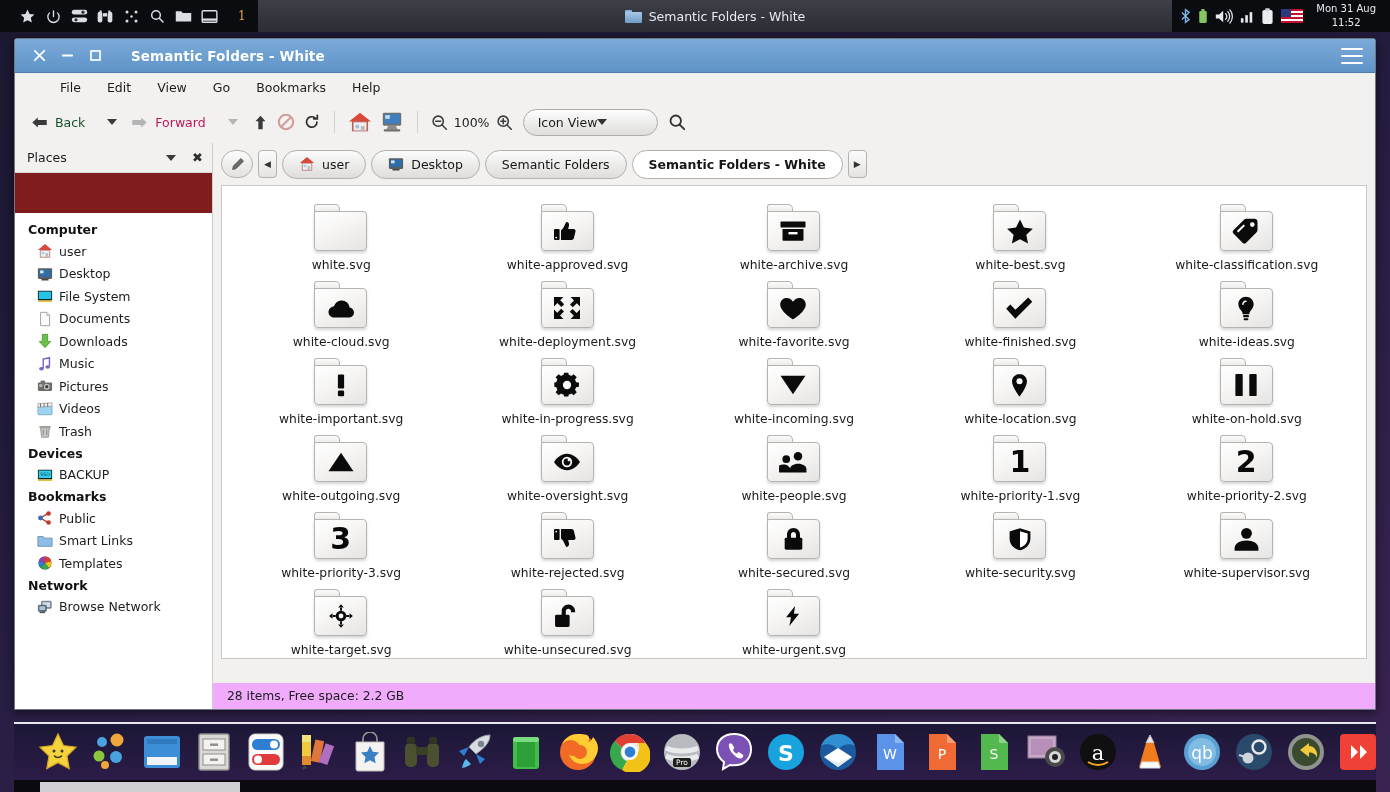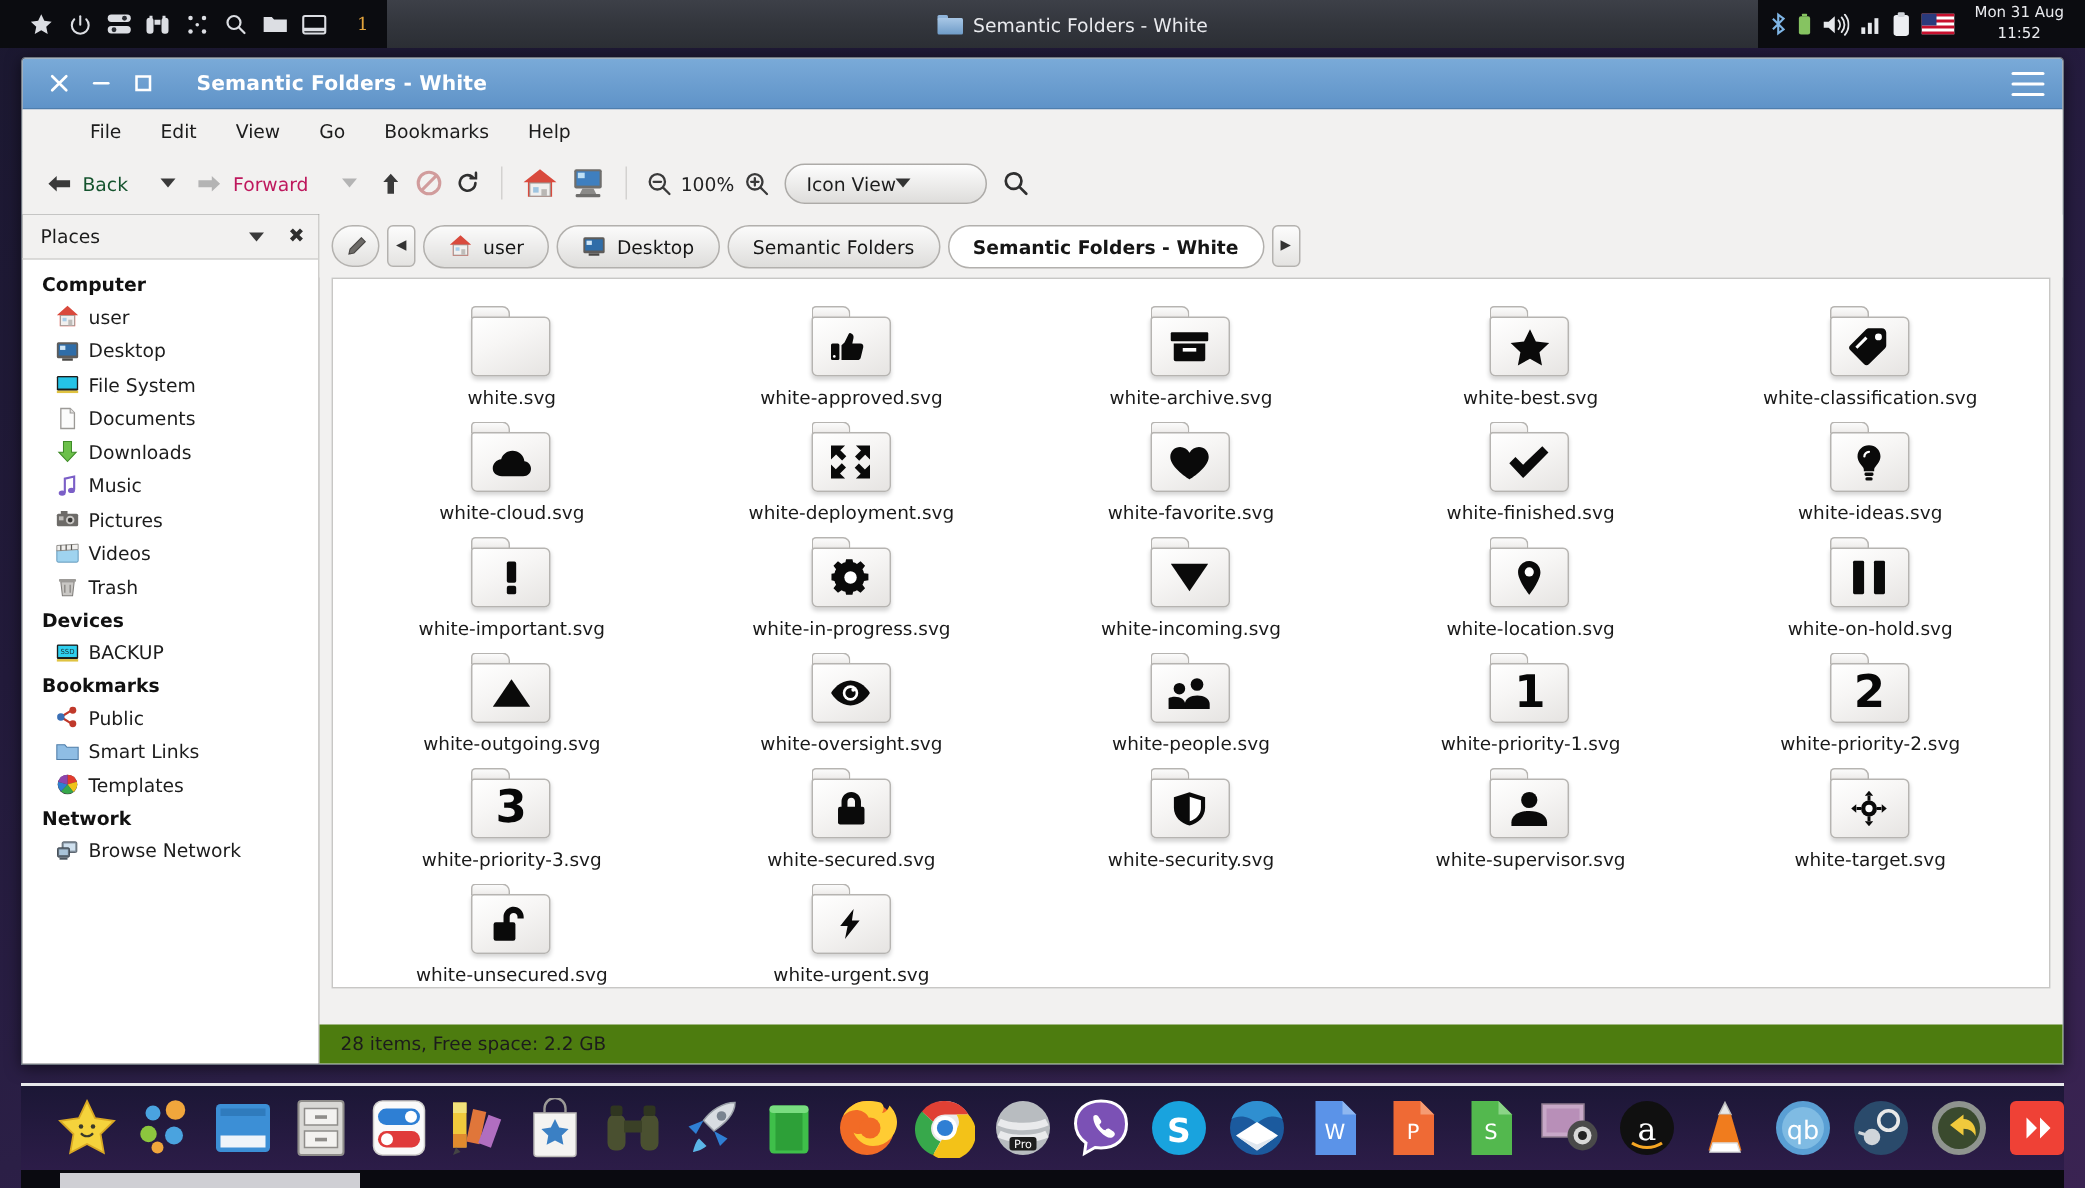--- a/index.html
+++ b/index.html
@@ -133,21 +133,21 @@
   #viewmode .vm-label { font-size: 12.5px; color: #1d1d1d; }
   #viewmode .vm-caret {
     width: 0; height: 0; border-left: 5px solid transparent; border-right: 5px solid transparent;
     border-top: 6px solid #333;
   }
 
   
   #mid { flex: 1; display: flex; min-height: 0; }
   #sidebar {
     width: 198px; border-right: 1px solid #cfcecc;
-    display: flex; flex-direction: column; background: #404040;
+    display: flex; flex-direction: column; background: #7f1d1d; gap: 40px;
   }
   #places-head {
     height: 30px; display: flex; align-items: center; background: #f2f1f0;
     padding: 0 9px 0 12px; border-bottom: 1px solid #d9d8d6;
   }
   #places-head .ph-title { font-size: 12.5px; color: #1c1c1c; flex: 1; }
   #places-head .ph-caret {
     width: 0; height: 0; border-left: 5px solid transparent; border-right: 5px solid transparent;
     border-top: 6px solid #3a3a3a; margin-right: 16px;
   }
@@ -226,21 +226,21 @@
   }
   .folder .emblem svg { display: block; }
   .folder .emblem .num {
     font-size: 30px; font-weight: bold; line-height: 30px;
     font-family: "DejaVu Sans", sans-serif; color: #070707;
   }
 
   
   #statusbar {
     height: 26px; display: flex; align-items: center; padding-left: 14px;
-    font-size: 12.3px; color: #1c1c1c; background: #4d7c0f; margin-top: 24px;
+    font-size: 12.3px; color: #1c1c1c; background: #f0abfc; margin-top: 24px;
   }
 
   
   #dock {
     position: absolute; left: 14px; bottom: 12px; width: 1362px; height: 58px;
     background: linear-gradient(180deg, rgba(26,22,52,.92), rgba(44,28,72,.92));
     border-top: 2px solid #e9e9ec;
     display: flex; align-items: center; justify-content: flex-start;
     padding: 0 22px; gap: 8px;
     z-index: 20;
@@ -930,20 +930,34 @@
                   <span class="num">3</span>
                 </div>
               </div>
               <div class="fname">white-priority-3.svg</div>
             </div>
             <div class="fitem">
               <div class="folder">
                 <i class="ftab"></i>
                 <i class="fbody"></i>
                 <div class="emblem">
+                  <svg width="30" height="26" viewBox="0 0 30 26" fill="#0a0a0a">
+                    <rect x="2" y="3" width="5.6" height="11" rx="1"></rect>
+                    <circle cx="4.2" cy="5.6" r=".9" fill="#fff"></circle>
+                    <path d="M9 3h10.5c1.4 0 2.2.8 2.4 1.9l1.6 6.6c.3 1.4-.5 2.5-2 2.5h-5.3l.8 3.6c.3 1.5-.4 3-1.9 3.3-.7.2-1.1-.1-1.4-.8L11 14.6 9 12.8z"></path>
+                  </svg>
+                </div>
+              </div>
+              <div class="fname">white-rejected.svg</div>
+            </div>
+            <div class="fitem">
+              <div class="folder">
+                <i class="ftab"></i>
+                <i class="fbody"></i>
+                <div class="emblem">
                   <svg width="27" height="26" viewBox="0 0 30 27" fill="#0a0a0a">
                     <path d="M15 1.2c-4 0-7.2 3.2-7.2 7.2v4.4h4.4V8.4c0-1.6 1.3-2.8 2.8-2.8s2.8 1.2 2.8 2.8v4.4h4.4V8.4c0-4-3.2-7.2-7.2-7.2z"></path>
                     <rect x="5.2" y="12.2" width="19.6" height="13.2" rx="1.6"></rect>
                   </svg>
                 </div>
               </div>
               <div class="fname">white-secured.svg</div>
             </div>
             <div class="fitem">
               <div class="folder">

